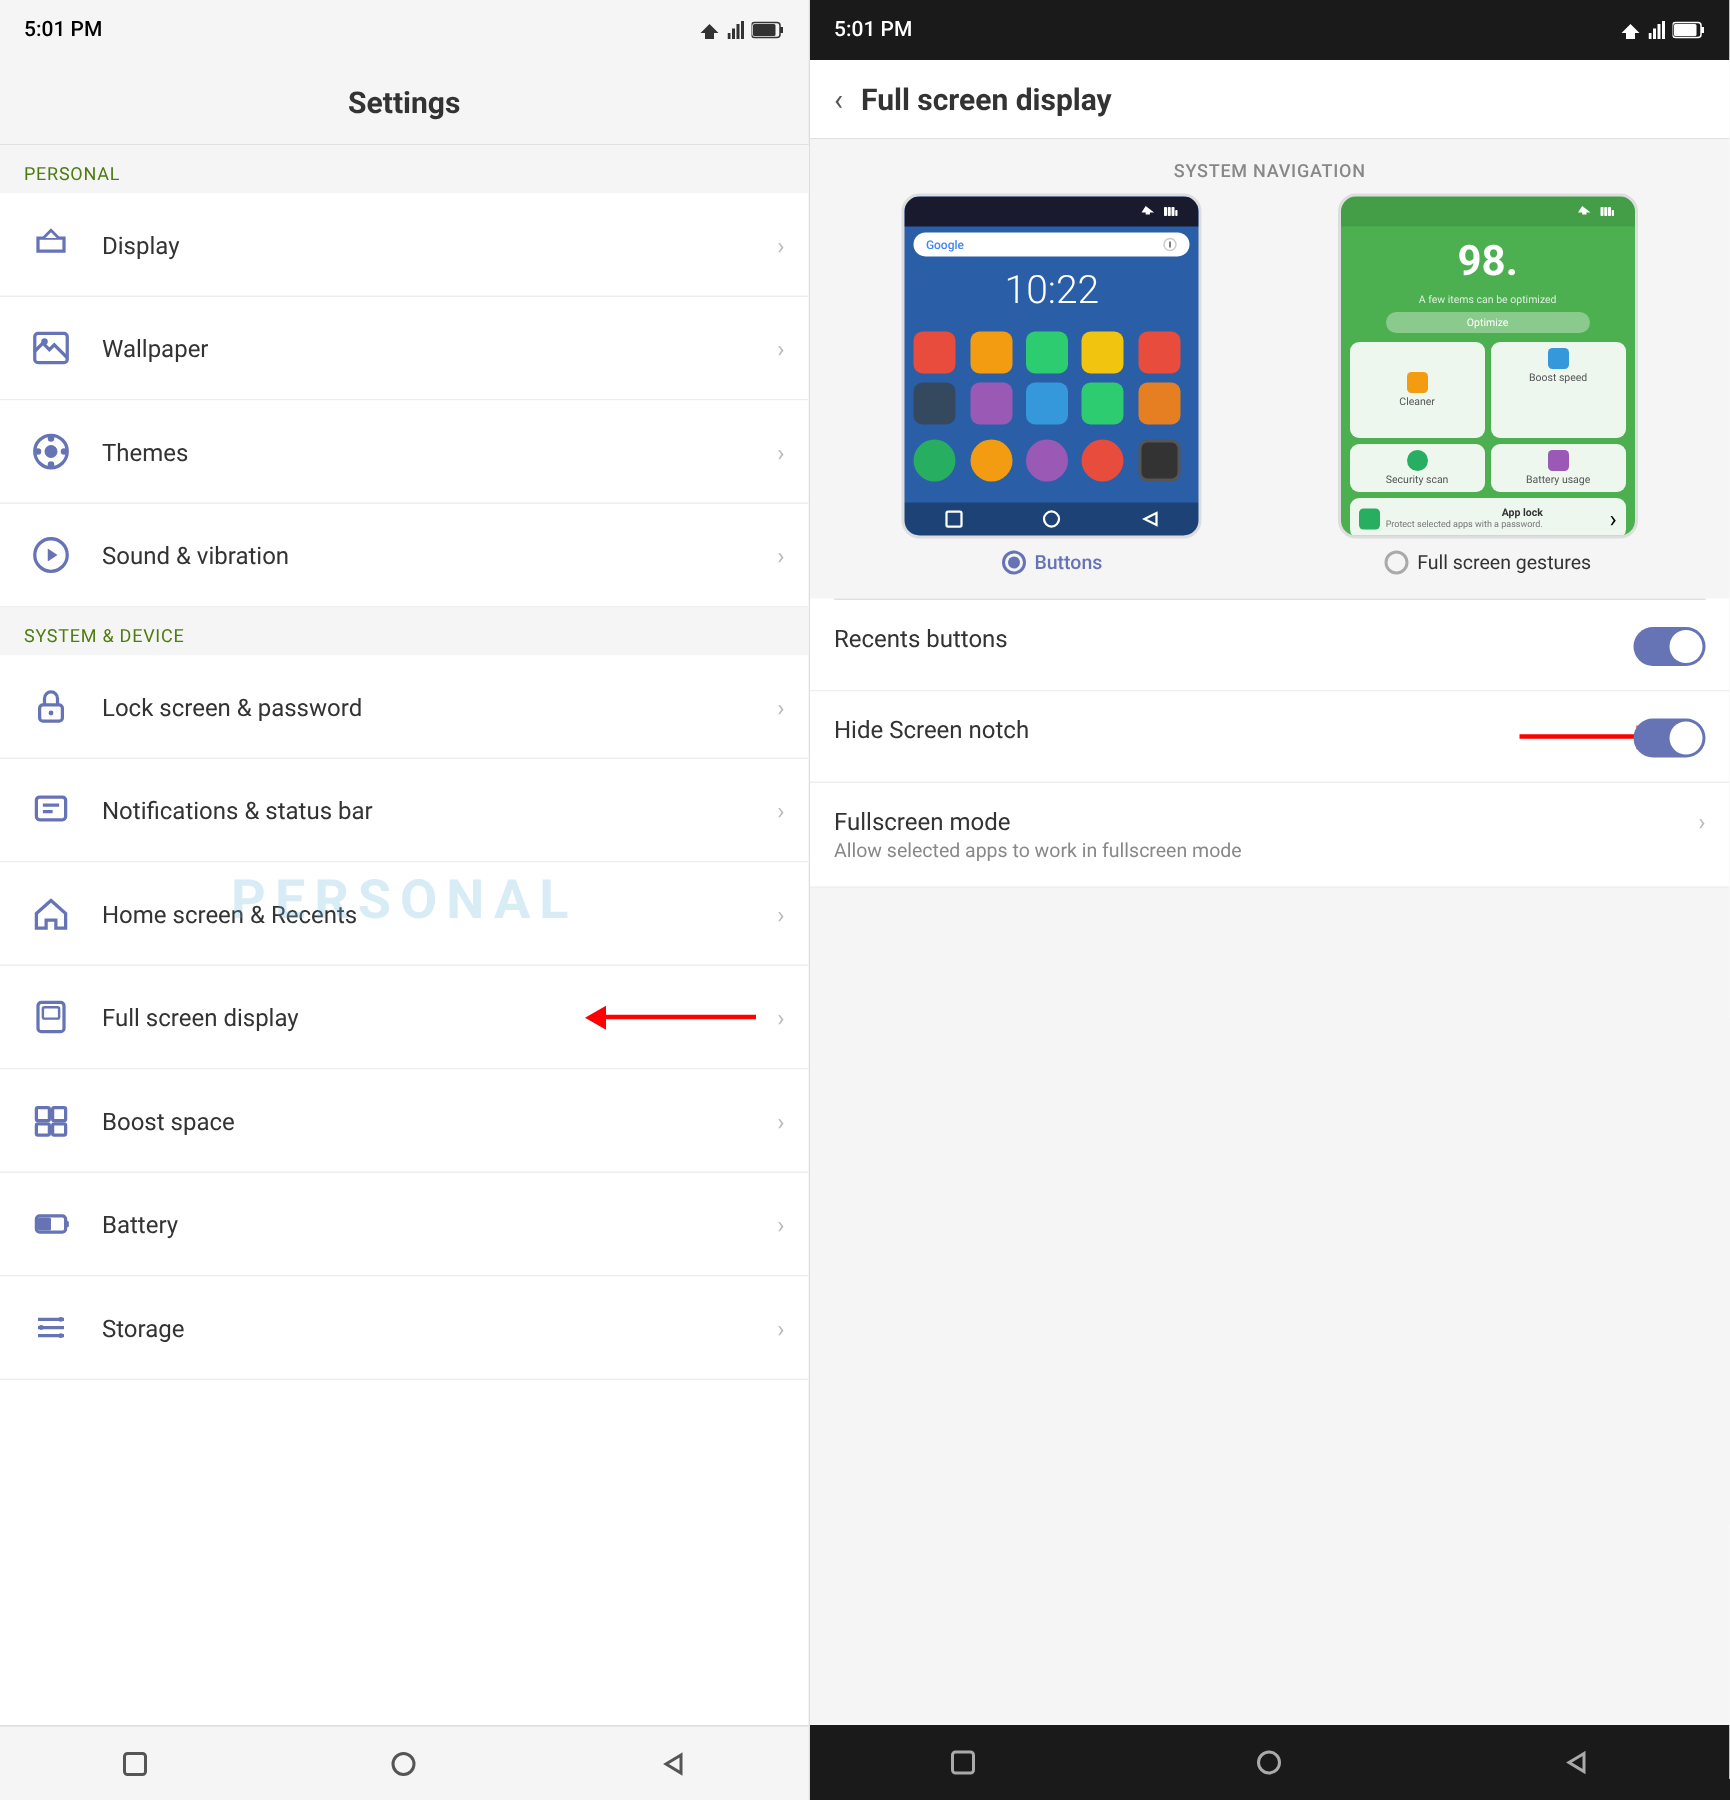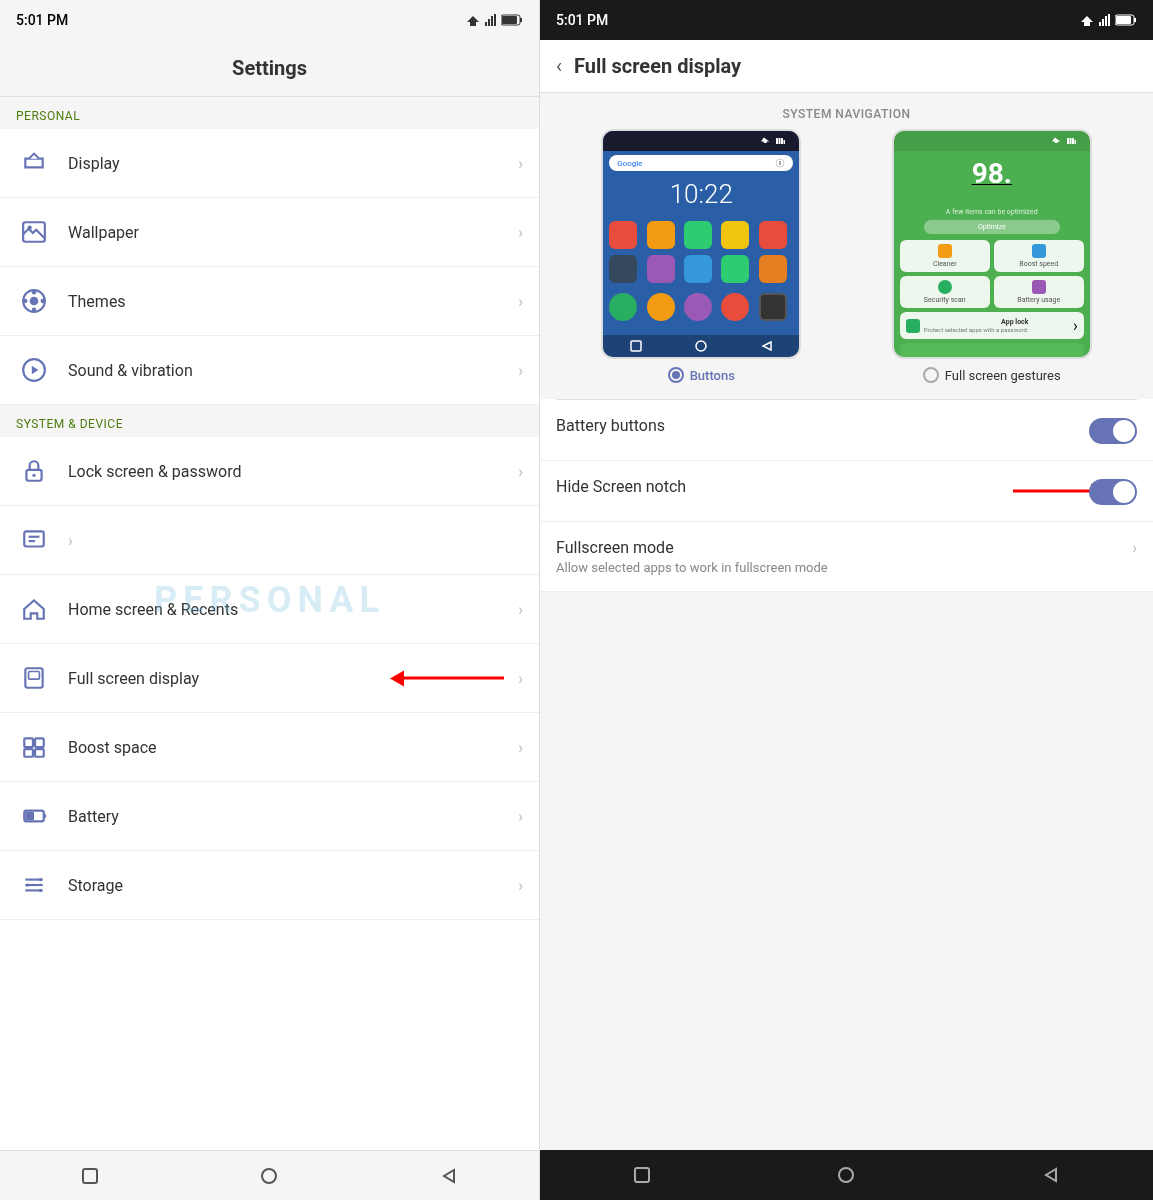--- a/index.html
+++ b/index.html
@@ -453,20 +453,21 @@
       </div>
 
       <div class="settings-item">
         <div class="settings-icon">
           <svg viewBox="0 0 24 24">
               <rect x="3" y="4" width="18" height="14" rx="2" fill="none" stroke="#6674b5" stroke-width="2"></rect>
               <line x1="7" y1="9" x2="17" y2="9" stroke="#6674b5" stroke-width="2"></line>
               <line x1="7" y1="13" x2="13" y2="13" stroke="#6674b5" stroke-width="2"></line>
             </svg>
         </div>
+        <span class="settings-label">Notifications &amp; status bar</span>
         <span class="chevron">›</span>
       </div>
 
       <div class="settings-item">
         <div class="settings-icon">
           <svg viewBox="0 0 24 24">
               <path d="M3 12L12 4l9 8v9h-6v-5h-6v5H3z" fill="none" stroke="#6674b5" stroke-width="2"></path>
             </svg>
         </div>
         <span class="settings-label">Home screen &amp; Recents</span>
@@ -646,27 +647,27 @@
           <div style="width:200px; height:230px; border-radius:12px; overflow:hidden; border:2px solid #ddd; background:#4caf50;">
             <div style="background:rgba(0,0,0,0.1); height:20px; display:flex; align-items:center; justify-content:flex-end; padding:0 8px;">
               <svg width="30" height="10" viewBox="0 0 30 10">
                   <polygon points="4,2 12,8 8,8 8,10 4,10 4,8 0,8" fill="#fff" transform="scale(0.7)"></polygon>
                   <rect x="15" y="2" width="2" height="6" rx="0.5" fill="#fff"></rect>
                   <rect x="17.5" y="2" width="2" height="6" rx="0.5" fill="#fff"></rect>
                   <rect x="20" y="2" width="2" height="6" rx="0.5" fill="#fff"></rect>
                   <rect x="22.5" y="4" width="1.5" height="4" rx="0.5" fill="#fff"></rect>
                 </svg>
             </div>
-            <div style="text-align:center; margin:6px 0 18px;text-decoration:underline;">
+            <div style="text-align:center; margin:6px 0 6px;">
               <span style="font-size:28px; color:#fff; font-weight:bold;">98.</span>
             </div>
             <div style="text-align:center; font-size:7px; color:rgba(255,255,255,0.8);">A few items can be optimized</div>
             <div style="background:rgba(255,255,255,0.35); margin:4px 30px; border-radius:10px; text-align:center; padding:3px; font-size:7px; color:#fff;">Optimize</div>
             <div style="display:grid; grid-template-columns:1fr 1fr; gap:4px; padding:0 6px; margin-top:6px;">
-              <div style="background:rgba(255,255,255,0.9); border-radius:6px; padding:4px; display:flex; flex-direction:column; align-items:center;">
+              <div style="background:rgba(255,255,255,0.9); border-radius:6px; padding:20px; display:flex; flex-direction:column; align-items:center;">
                 <div style="width:14px;height:14px;border-radius:3px;background:#f39c12;margin-bottom:2px;"></div>
                 <span style="font-size:7px; color:#555;">Cleaner</span>
               </div>
               <div style="background:rgba(255,255,255,0.9); border-radius:6px; padding:4px; display:flex; flex-direction:column; align-items:center;">
                 <div style="width:14px;height:14px;border-radius:3px;background:#3498db;margin-bottom:2px;"></div>
                 <span style="font-size:7px; color:#555;">Boost speed</span>
               </div>
               <div style="background:rgba(255,255,255,0.9); border-radius:6px; padding:4px; display:flex; flex-direction:column; align-items:center;">
                 <div style="width:14px;height:14px;border-radius:50%;background:#27ae60;margin-bottom:2px;"></div>
                 <span style="font-size:7px; color:#555;">Security scan</span>
@@ -691,21 +692,21 @@
             <span class="option-text">Full screen gestures</span>
           </div>
         </div>
       </div>
 
       <div style="background:#fff; margin-top:0;">
         <div class="divider"></div>
 
         <div class="toggle-row">
           <div class="toggle-info">
-            <div class="toggle-title">Battery buttons</div>
+            <div class="toggle-title">Recents buttons</div>
           </div>
           <div class="toggle-switch"></div>
         </div>
 
         <div class="toggle-row" style="position:relative;">
           <div class="toggle-info">
             <div class="toggle-title">Hide Screen notch</div>
           </div>
 
           <div style="display:flex; align-items:center; position:absolute; right:60px; top:50%; transform:translateY(-50%); pointer-events:none;">

